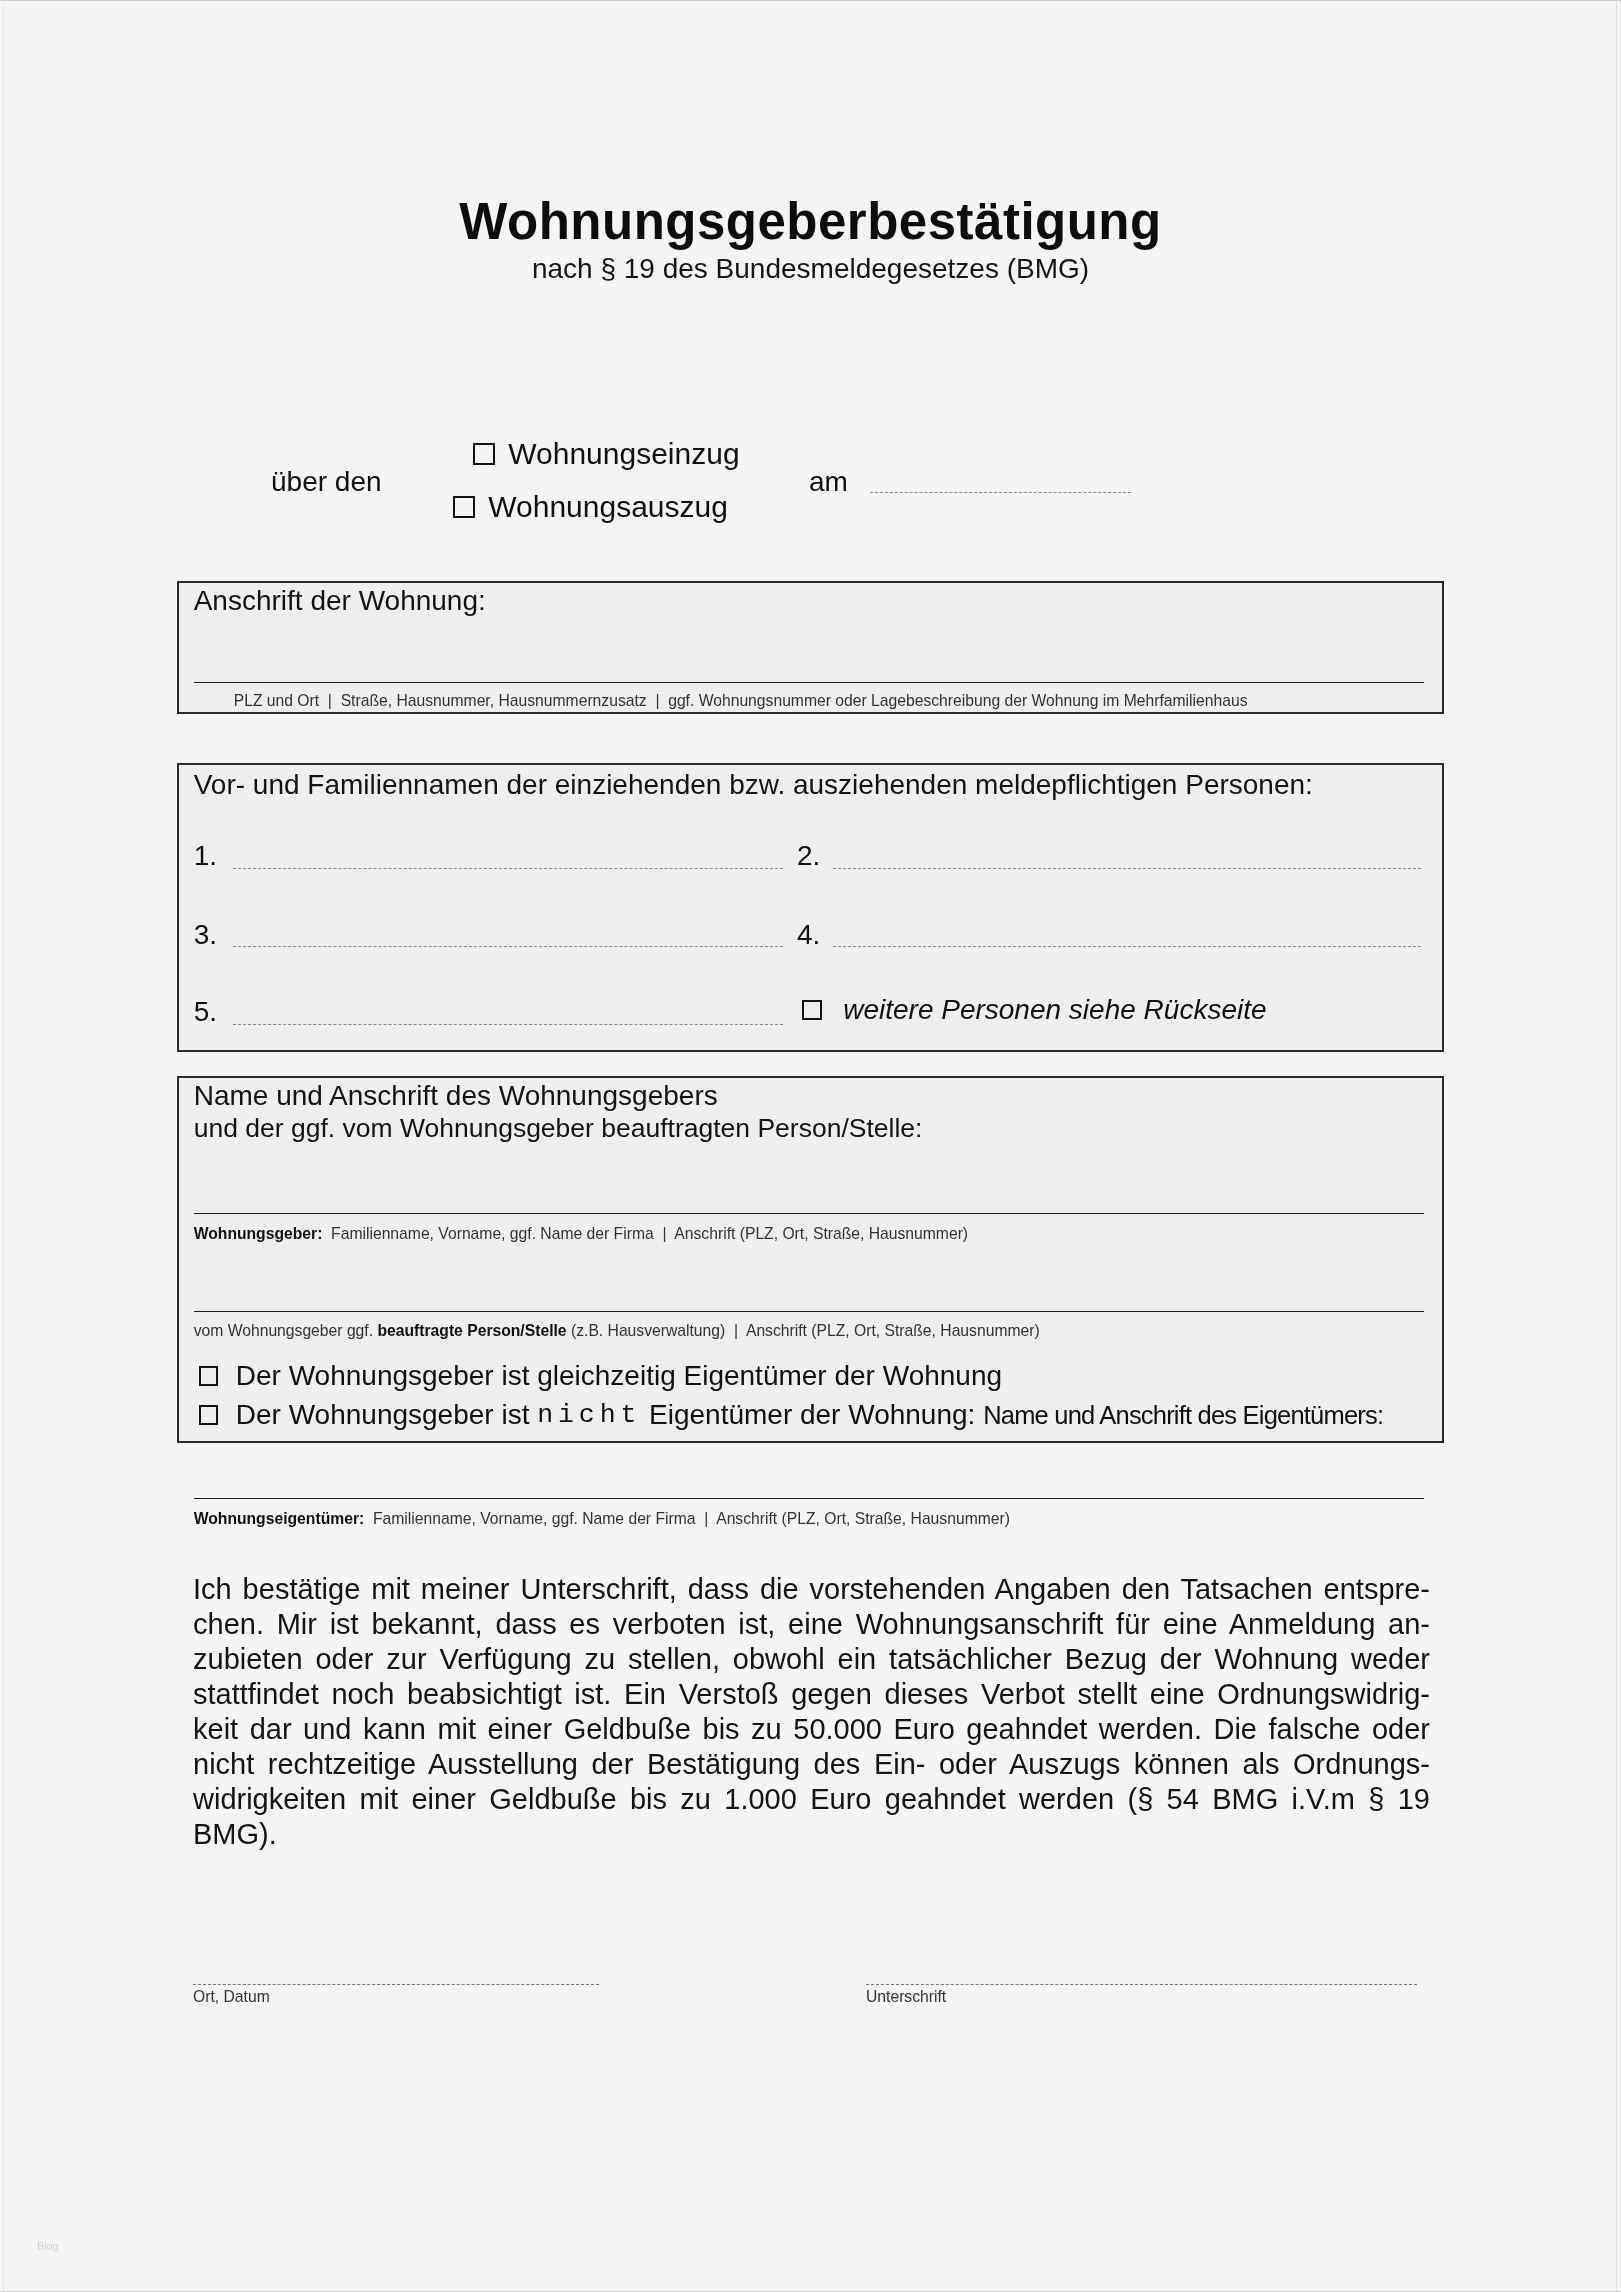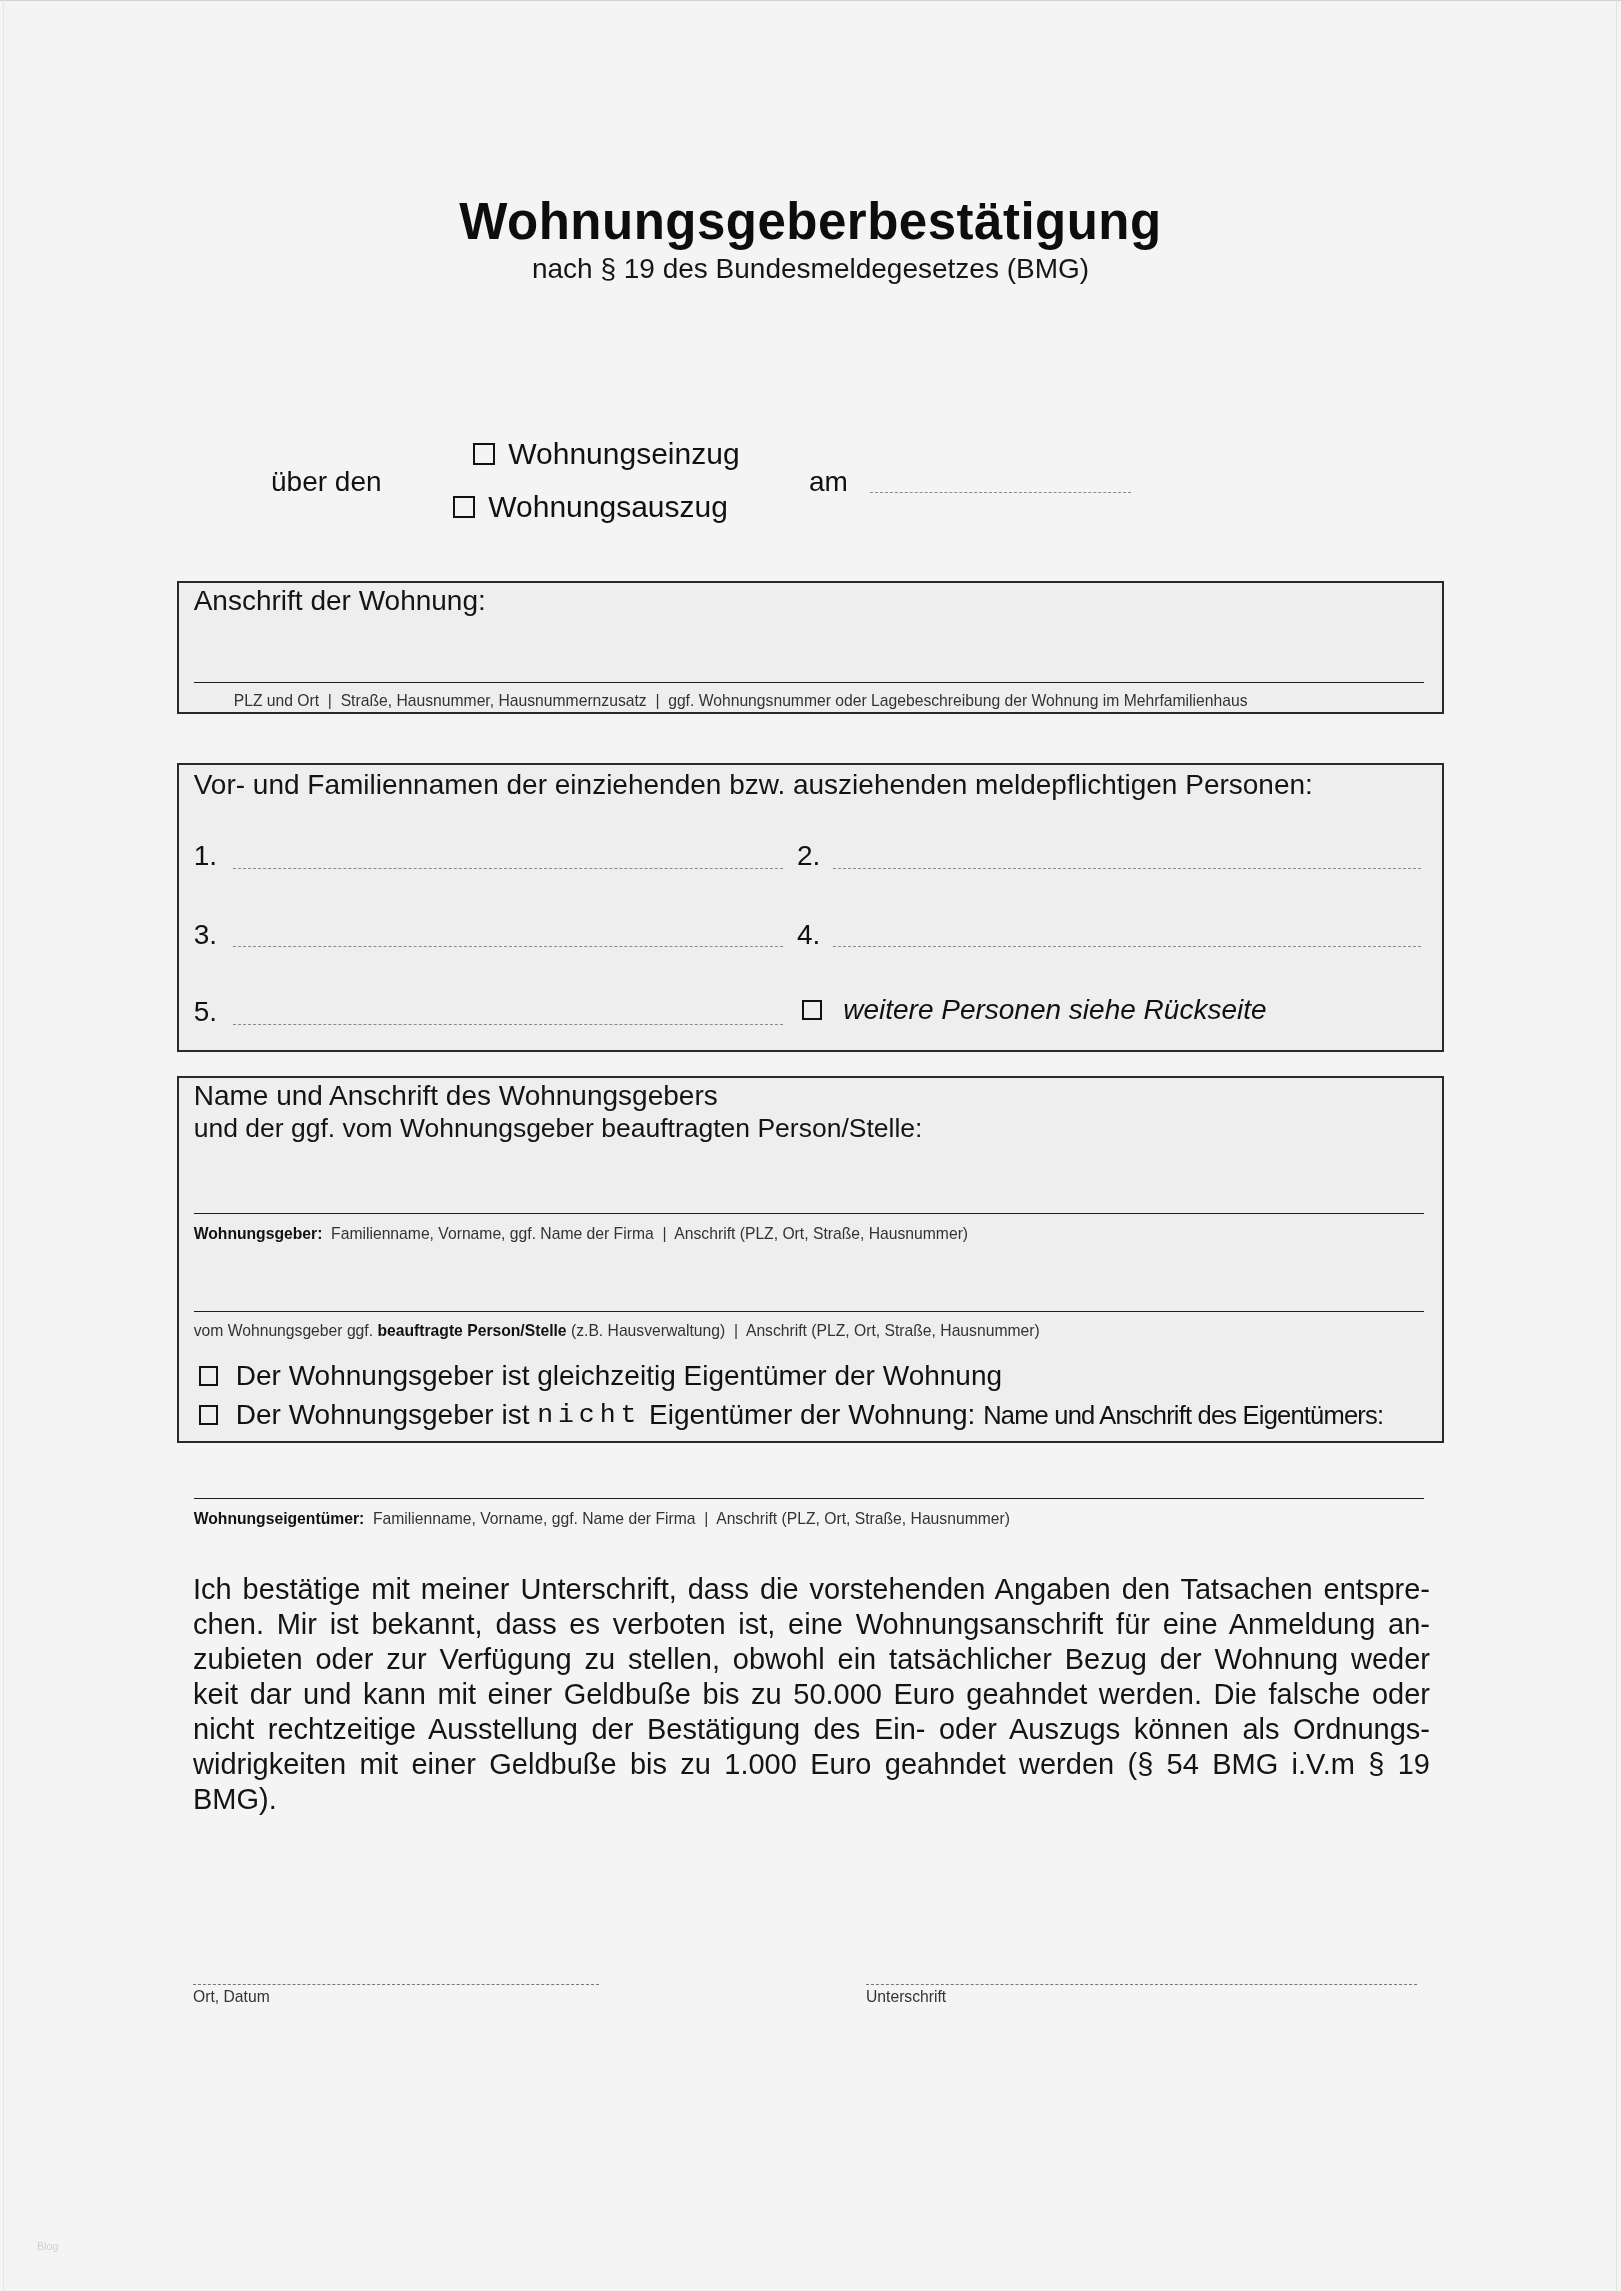--- a/index.html
+++ b/index.html
@@ -145,20 +145,21 @@
   </div>
 
   <div class="fill-line" style="left:14.7px; top:420px; width:1230px;"></div>
   <div class="abs small-caption" style="left:14.7px; top:432px; white-space:pre;"><b>Wohnungseigentümer:</b>  <span>Familienname, Vorname, ggf. Name der Firma  |  Anschrift (PLZ, Ort, Straße, Hausnummer)</span></div>
 </div>
 
 <div class="declaration">
   <span class="ln">Ich bestätige mit meiner Unterschrift, dass die vorstehenden Angaben den Tatsachen entspre-</span>
   <span class="ln">chen. Mir ist bekannt, dass es verboten ist, eine Wohnungsanschrift für eine Anmeldung an-</span>
   <span class="ln">zubieten oder zur Verfügung zu stellen, obwohl ein tatsächlicher Bezug der Wohnung weder</span>
+  <span class="ln">stattfindet noch beabsichtigt ist. Ein Verstoß gegen dieses Verbot stellt eine Ordnungswidrig-</span>
   <span class="ln">keit dar und kann mit einer Geldbuße bis zu 50.000 Euro geahndet werden. Die falsche oder</span>
   <span class="ln">nicht rechtzeitige Ausstellung der Bestätigung des Ein- oder Auszugs können als Ordnungs-</span>
   <span class="ln">widrigkeiten mit einer Geldbuße bis zu 1.000 Euro geahndet werden (§ 54 BMG i.V.m § 19</span>
   <span class="ln last">BMG).</span>
 </div>
 
 <div class="sig-line" style="left:193px; top:1984px; width:406px;"></div>
 <div class="abs sig-label" style="left:193px; top:1988px;">Ort, Datum</div>
 <div class="sig-line" style="left:866px; top:1984px; width:551px;"></div>
 <div class="abs sig-label" style="left:866px; top:1988px;">Unterschrift</div>

